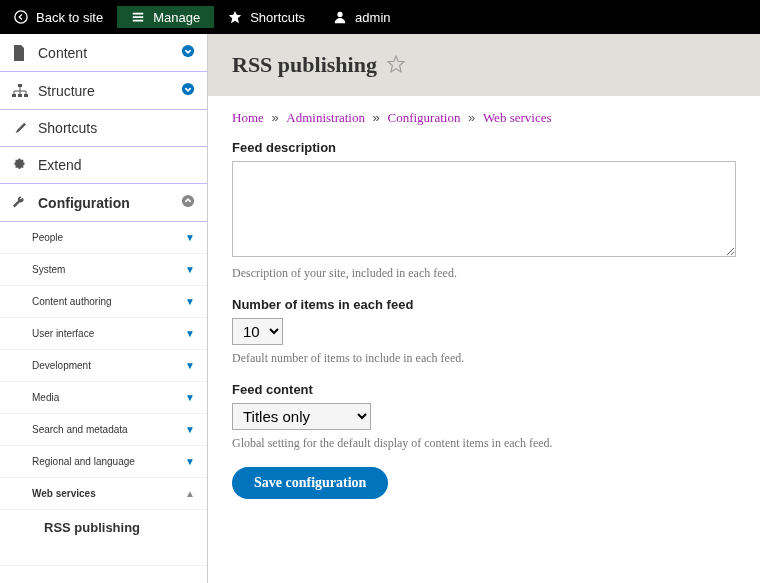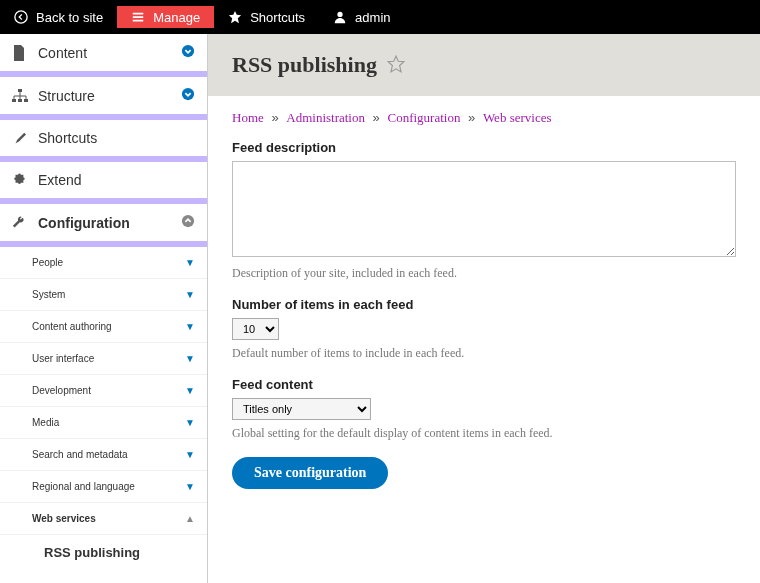--- a/index.html
+++ b/index.html
@@ -1,25 +1,25 @@
 <!DOCTYPE html>
 <html><head>
 <meta charset="utf-8">
 <style>
 * { margin: 0; padding: 0; box-sizing: border-box; }
 body { font-family: "Helvetica Neue", Arial, sans-serif; font-size: 13px; color: #333; }
 
 .toolbar { background: #000; display: flex; height: 34px; align-items: center; }
 .toolbar-item { color: #fff; padding: 0 14px; height: 22px; display: flex; align-items: center; gap: 8px; font-size: 13px; cursor: pointer; }
-.toolbar-item.active { background: #ef4444; }
+.toolbar-item.active { background: #14532d; }
 .toolbar-icon { display: inline-flex; align-items: center; justify-content: center; }
 
 .layout { display: flex; }
 .sidebar { width: 208px; background: #fff; border-right: 1px solid #ccc; }
-.nav-item { display: flex; align-items: center; padding: 10px 12px; border-bottom: 6px solid #c4b5fd; cursor: pointer; font-size: 14px; }
+.nav-item { display: flex; align-items: center; padding: 10px 12px; border-bottom: 1px solid #c4b5fd; cursor: pointer; font-size: 14px; }
 .nav-item .nav-icon { width: 16px; margin-right: 10px; color: #555; display: inline-flex; }
 .nav-item .label { flex: 1; color: #333; }
 .nav-item .chev { color: #0074bd; margin-left: auto; }
 .nav-item.expanded .label { font-weight: bold; }
 .nav-item.expanded .chev { color: #888; }
 .sub-item { display: flex; align-items: center; padding: 10px 12px 10px 32px; border-bottom: 1px solid #f0f0f0; cursor: pointer; font-size: 10px; }
 .sub-item .label { flex: 1; color: #333; }
 .sub-item .chev-sm { color: #0074bd; }
 .sub-item.expanded .label { font-weight: bold; }
 .sub-item.expanded .chev-sm { color: #888; }
@@ -32,21 +32,21 @@
 .star { color: #999; cursor: pointer; }
 .breadcrumb { padding: 14px 24px 8px; font-size: 13px; }
 .breadcrumb a { color: #a21caf; text-decoration: none; font-family: Liberation Serif, serif; }
 .breadcrumb .sep { color: #555; margin: 0 4px; }
 
 .form-section { padding: 6px 24px 20px; }
 .form-label { font-weight: bold; font-size: 13px; margin-bottom: 6px; display: block; color: #222; }
 .form-textarea { width: 100%; max-width: 560px; height: 96px; border: 1px solid #bfbfbf; padding: 6px; font-family: inherit; font-size: 13px; resize: vertical; }
 .form-desc { font-size: 12px; color: #777; margin-top: 6px; font-family: Georgia, serif; }
 .form-group { margin-bottom: 16px; }
-.form-select { border: 1px solid #aaa; background: #f5f5f5; padding: 3px 6px; font-size: 11px; }
+.form-select { border: 1px solid #aaa; background: #f5f5f5; padding: 3px 6px; font-size: 15px; }
 .form-select.wide { width: 139px; }
 .submit-btn { background: #0074bd; color: #fff; border: none; border-radius: 20px; padding: 8px 22px; font-size: 14px; font-weight: bold; cursor: pointer; font-family: Georgia, serif; }
 </style>
 </head>
 <body>
 
 <div class="toolbar">
   <div class="toolbar-item">
     <span class="toolbar-icon">
       <svg width="14" height="14" viewBox="0 0 16 16">

